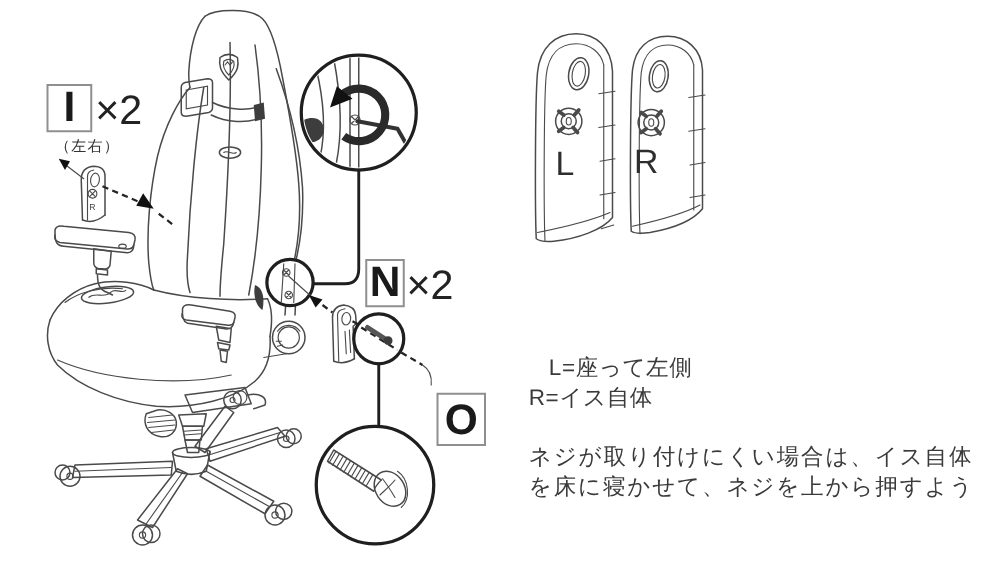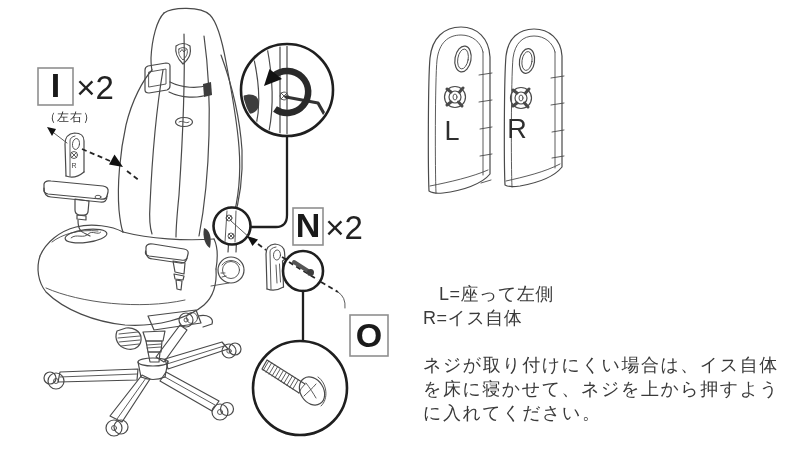--- a/index.html
+++ b/index.html
@@ -275,15 +275,14 @@
       </g>
       <path class="lnthin" d="M551,78 L564,76 M551,105 L564,103 M552,132 L564,130 M552,158 L564,156"></path>
       <text class="coverletter" x="517" y="138">R</text>
     </g>
   </svg>
 
   <div class="jp" style="left:423px;top:282px;margin-left:16px;">L=座って左側</div>
   <div class="jp" style="left:423px;top:306px;">R=イス自体</div>
   <div class="tipline" style="left:423px;top:353px;text-align:center;">ネジが取り付けにくい場合は、イス自体</div>
   <div class="tipline" style="left:423px;top:377px;font-family:Liberation Mono, monospace;">を床に寝かせて、ネジを上から押すよう</div>
-  <div class="tipline" style="left:423px;top:401px;">に入れてください。</div>
 
 </div>
 
 </body></html>

